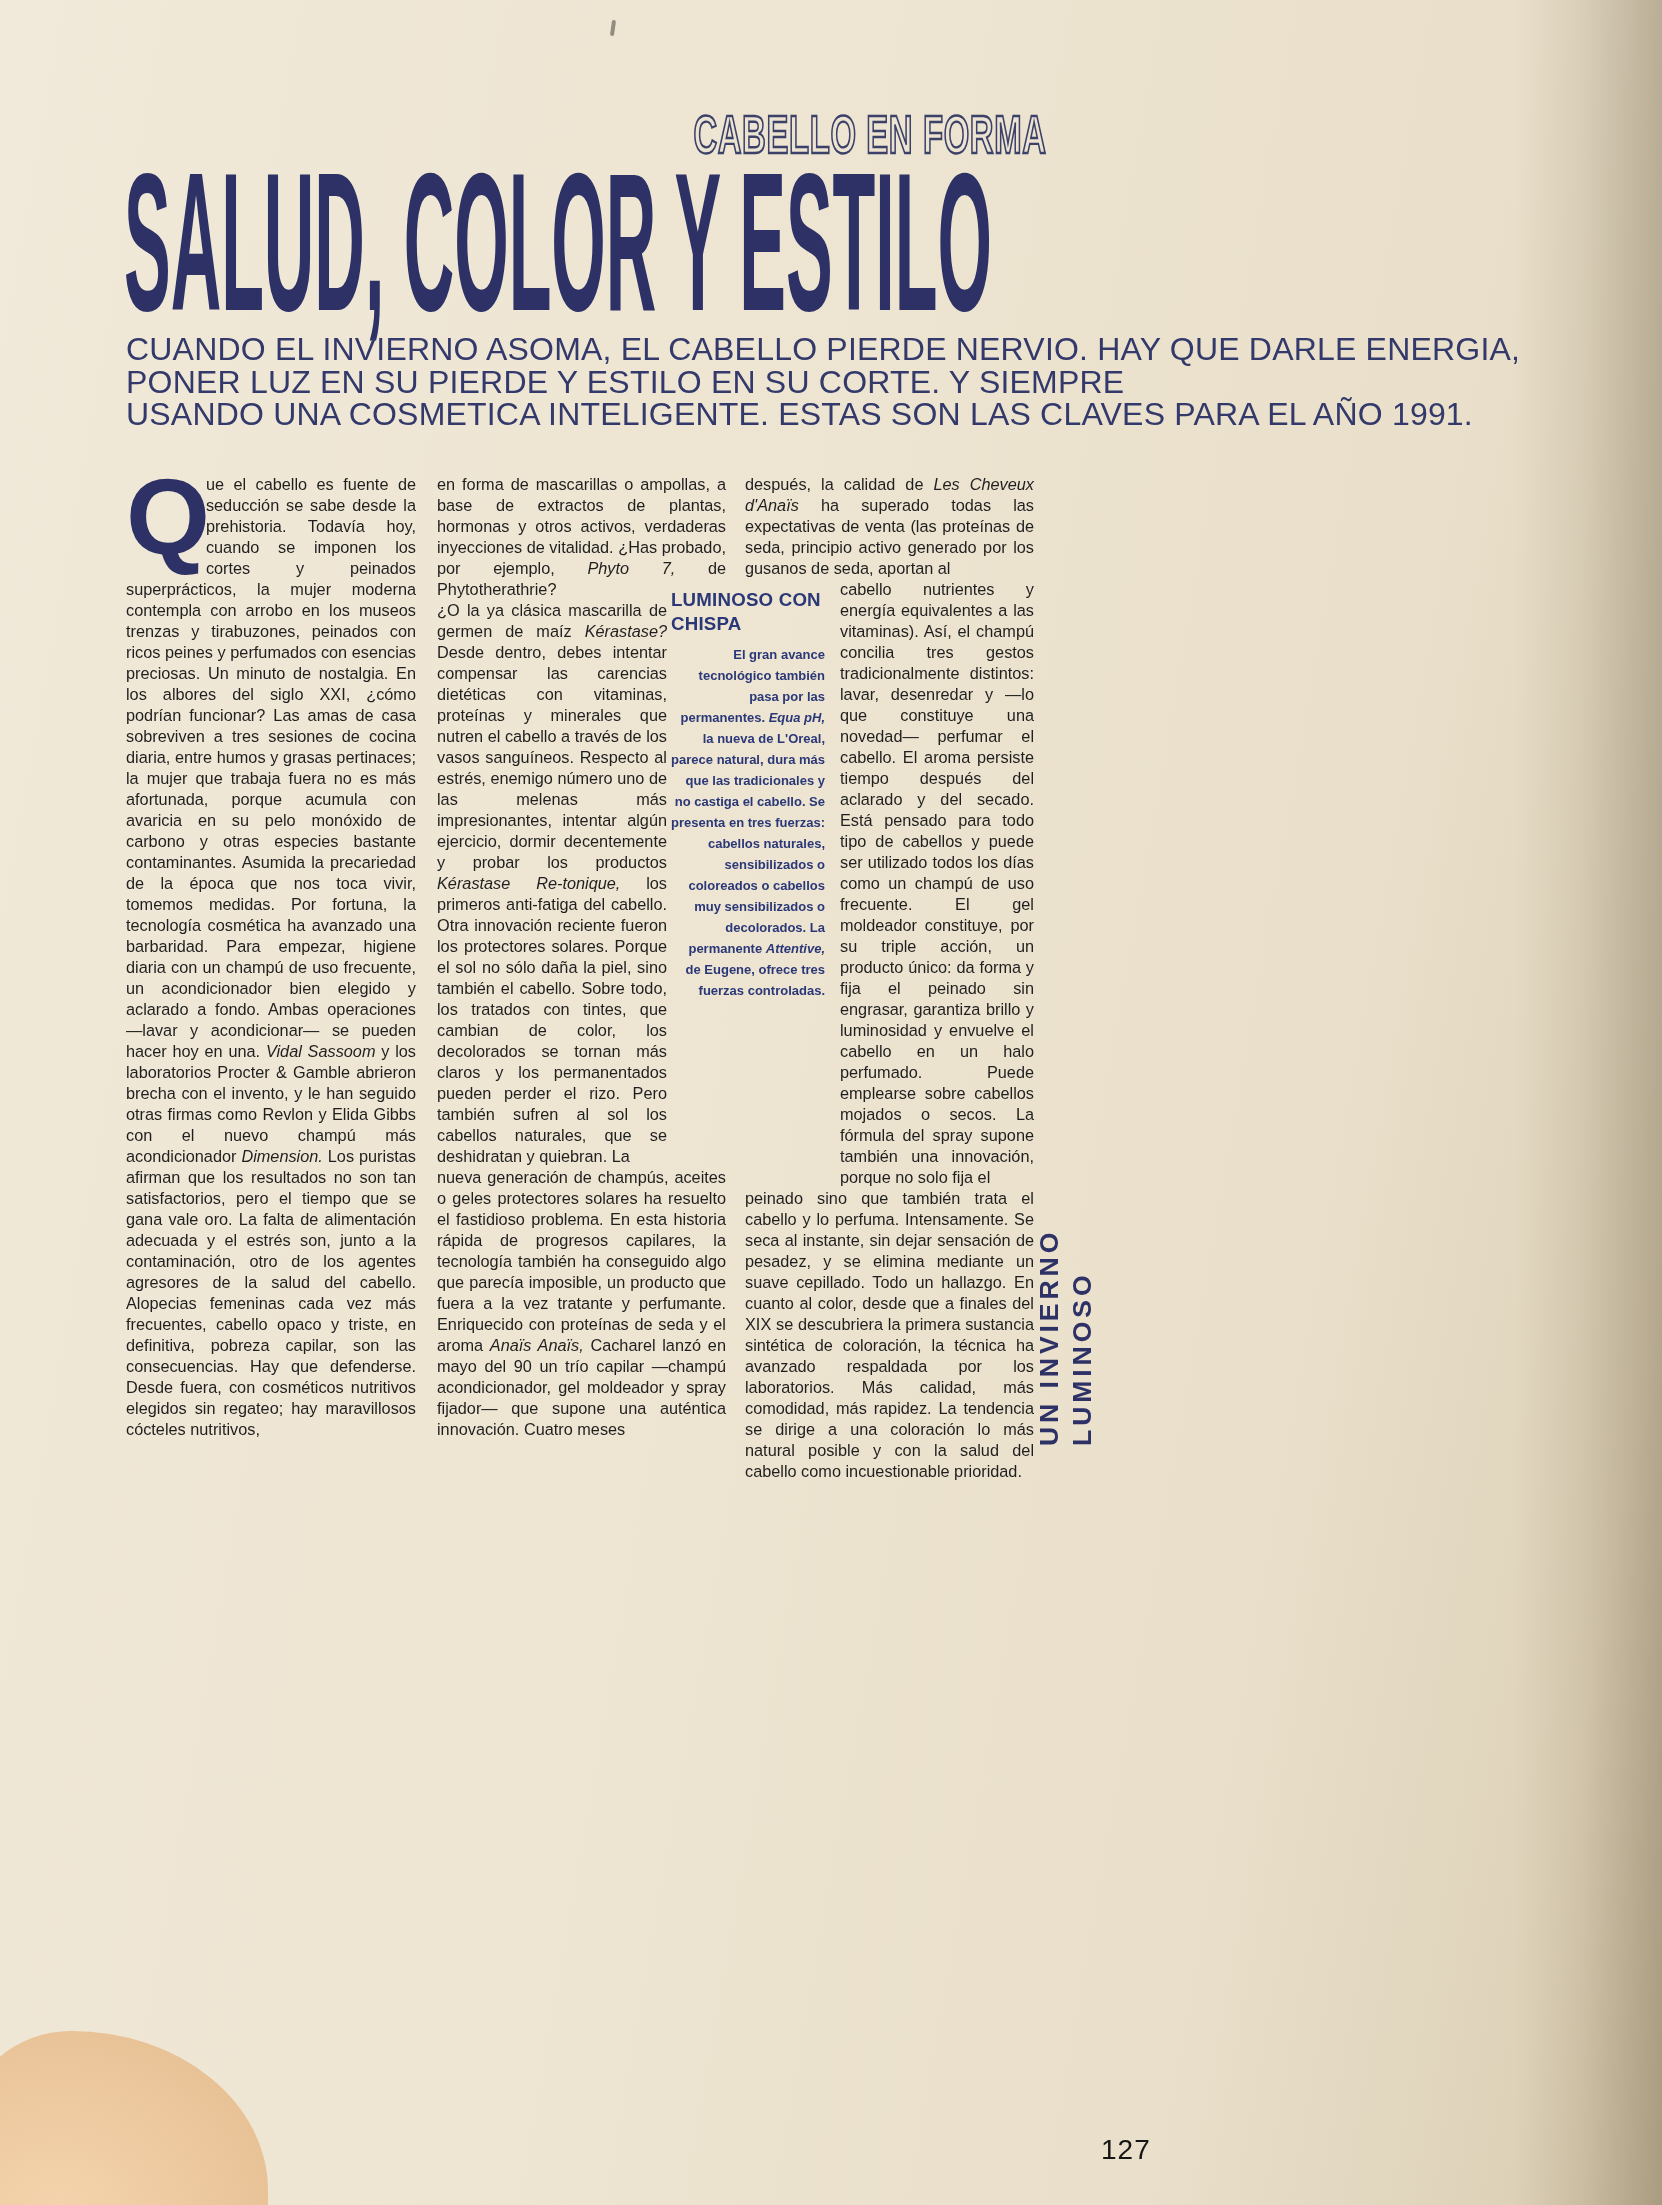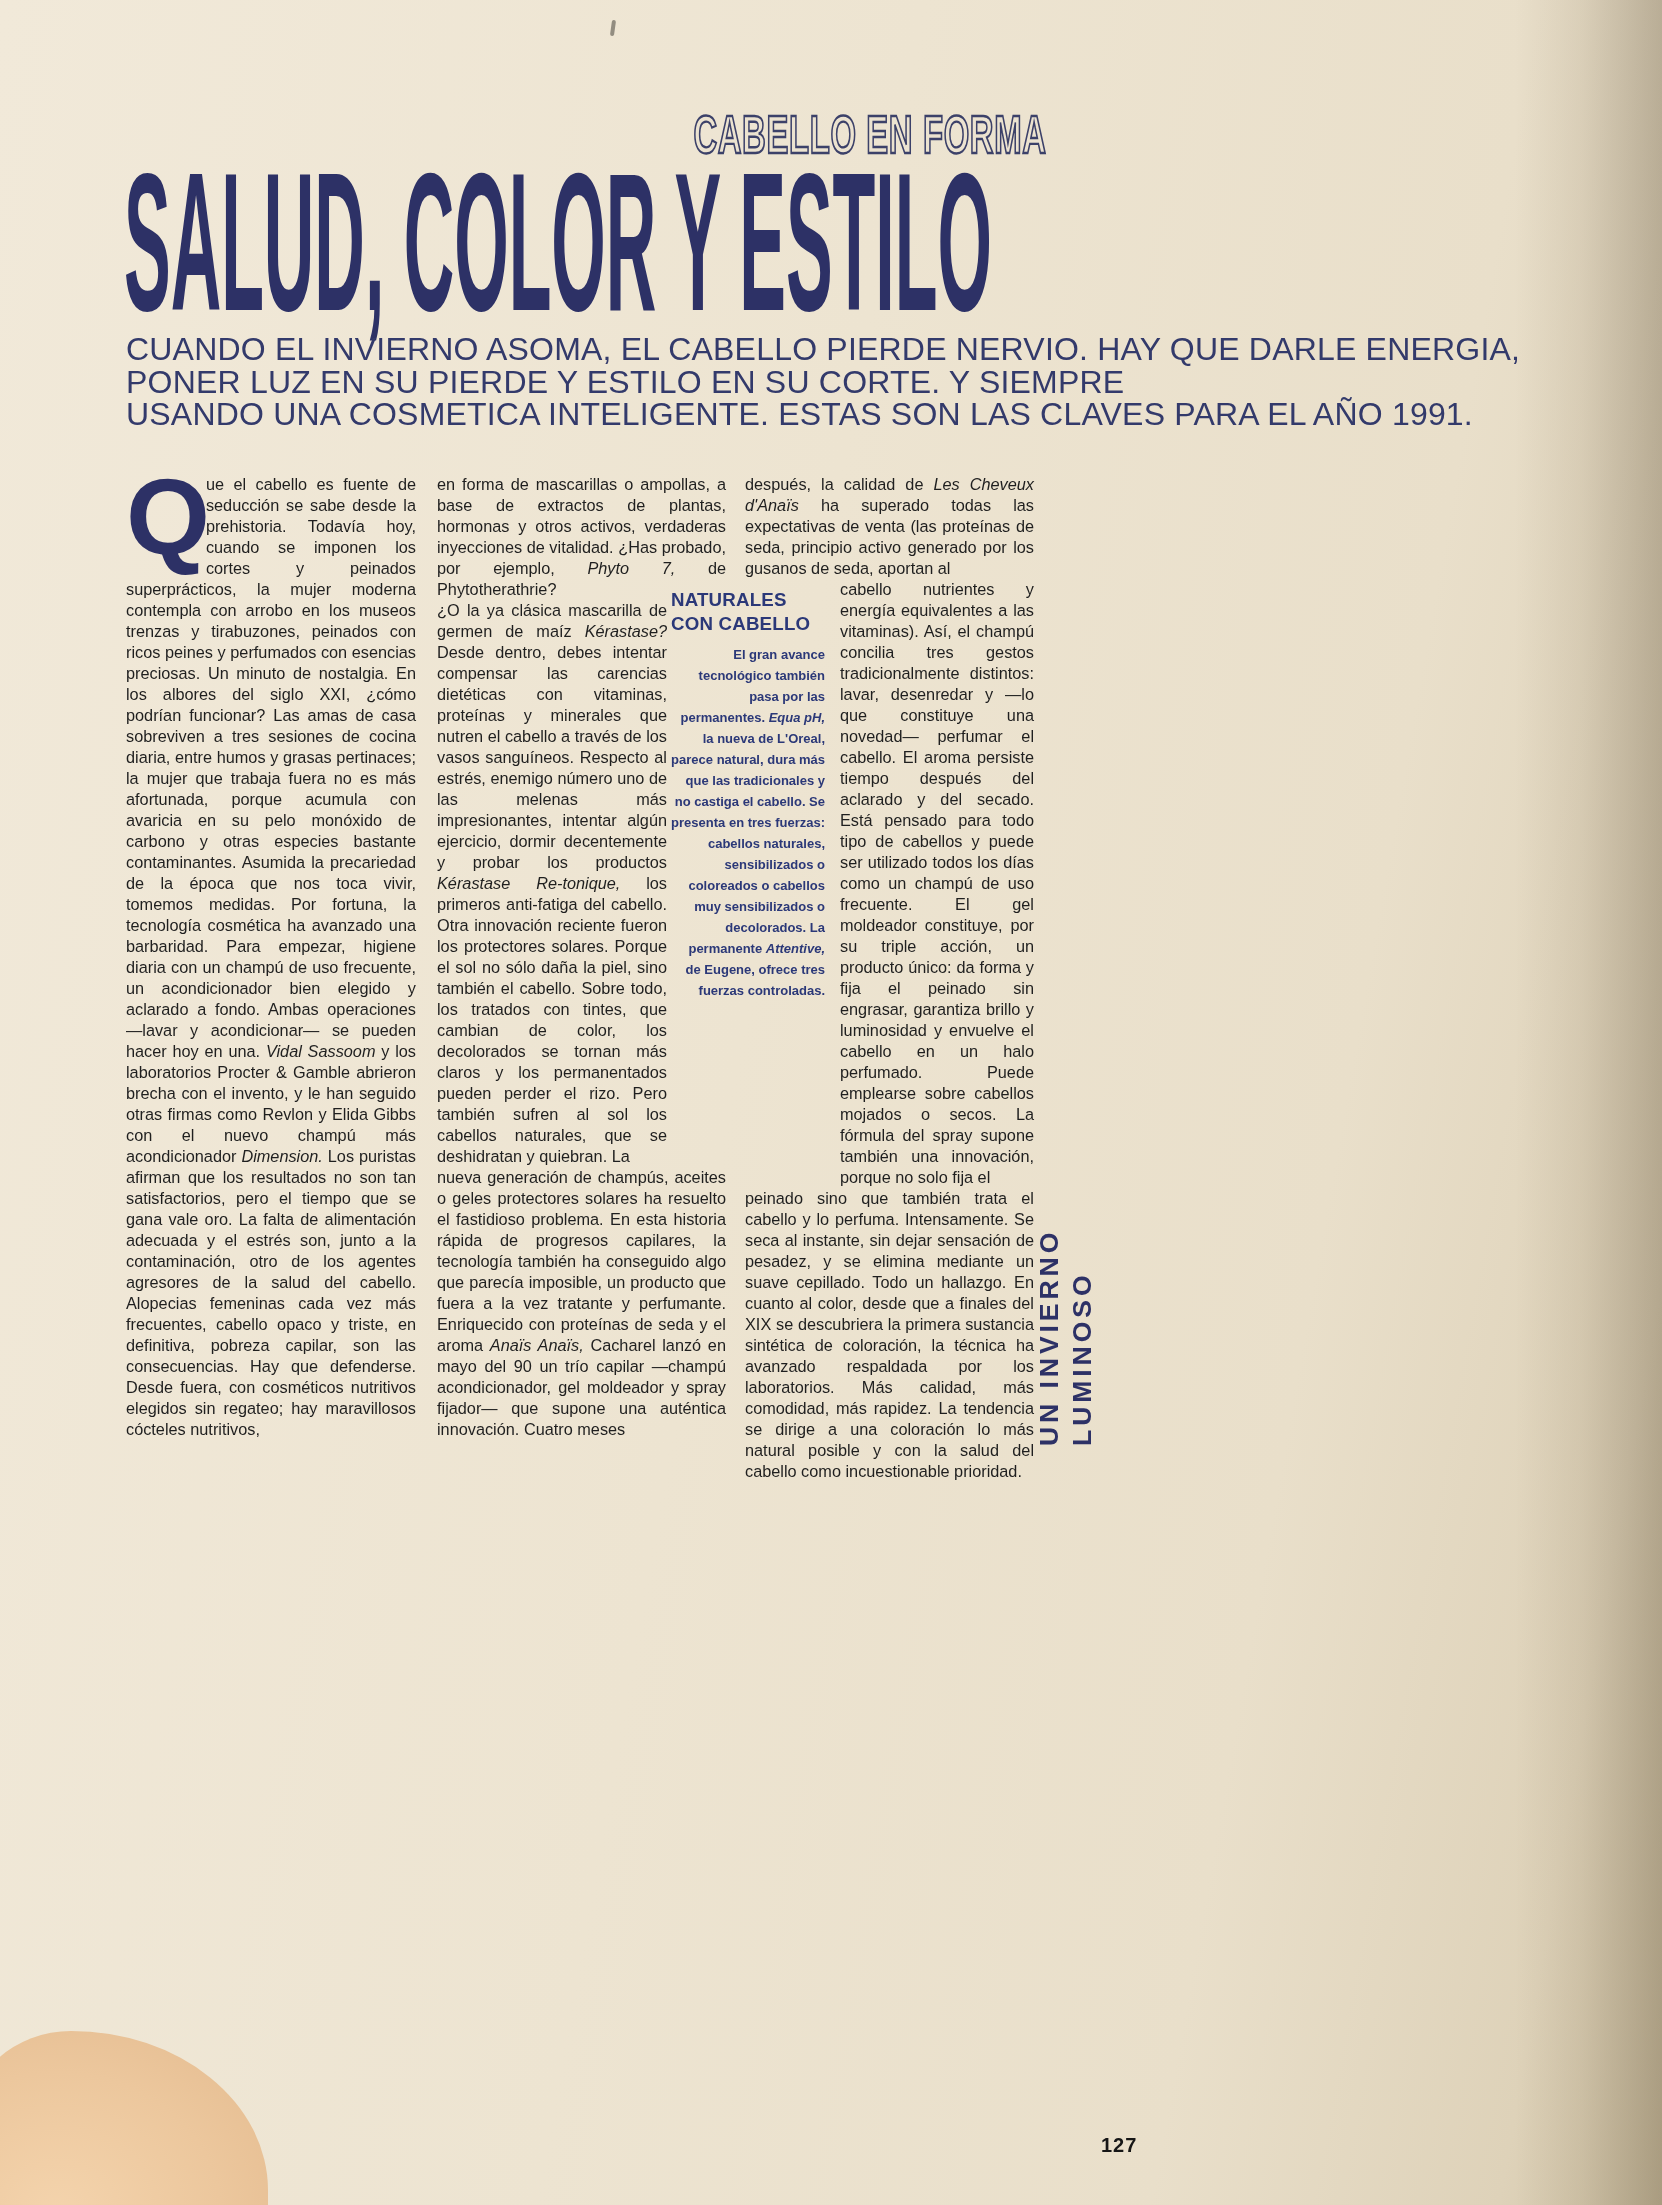--- a/index.html
+++ b/index.html
@@ -59,21 +59,21 @@
   .sidebar-body i { font-style:italic; }
 
   
   .vertical-strap {
     position:absolute; left:952px; top:1298px; width:229px; height:67px;
     transform:rotate(-90deg); transform-origin:50% 50%;
     color:#2d3166; font-weight:bold; font-size:26.6px; letter-spacing:3.9px; line-height:33px;
     white-space:nowrap;
   }
 
-  .page-number { position:absolute; left:1101px; top:2134px; font-weight:bold; font-size:20px; letter-spacing:1px; color:#161616;text-align:center; }
+  .page-number { position:absolute; left:1101px; top:2134px; font-weight:normal; font-size:28px; letter-spacing:1px; color:#161616;text-align:center; }
 
   
   .corner-photo {
     position:absolute; left:-33px; top:2031px; width:301px; height:207px;
     background:radial-gradient(ellipse at 30% 90%, #f4d4ad 0%, #ecc79d 55%, #e3ba8e 100%);
     border-radius:45% 85% 0 0 / 60% 100% 0 0;
   }
   .scan-shadow {
     position:absolute; top:0; right:0; width:148px; height:100%; pointer-events:none;
     background:linear-gradient(to right, rgba(96,78,48,0) 0%, rgba(96,78,48,0.10) 45%, rgba(70,55,30,0.28) 100%);
@@ -112,21 +112,21 @@
     <div class="seg body-text">nueva generación de champús, aceites o geles protectores solares ha resuelto el fastidioso problema. En esta historia rápida de progresos capilares, la tecnología también ha conseguido algo que parecía imposible, un producto que fuera a la vez tratante y perfumante. Enriquecido con proteínas de seda y el aroma <i>Anaïs Anaïs,</i> Cacharel lanzó en mayo del 90 un trío capilar —champú acondicionador, gel moldeador y spray fijador— que supone una auténtica innovación. Cuatro meses</div>
   </div>
 
   <div class="col col3">
     <div class="seg body-text">después, la calidad de <i>Les Cheveux d'Anaïs</i> ha superado todas las expectativas de venta (las proteínas de seda, principio activo generado por los gusanos de seda, aportan al</div>
     <div class="seg body-text narrow3">cabello nutrientes y energía equivalentes a las vitaminas). Así, el champú concilia tres gestos tradicionalmente distintos: lavar, desenredar y —lo que constituye una novedad— perfumar el cabello. El aroma persiste tiempo después del aclarado y del secado. Está pensado para todo tipo de cabellos y puede ser utilizado todos los días como un champú de uso frecuente. El gel moldeador constituye, por su triple acción, un producto único: da forma y fija el peinado sin engrasar, garantiza brillo y luminosidad y envuelve el cabello en un halo perfumado. Puede emplearse sobre cabellos mojados o secos. La fórmula del spray supone también una innovación, porque no solo fija el</div>
     <div class="seg body-text">peinado sino que también trata el cabello y lo perfuma. Intensamente. Se seca al instante, sin dejar sensación de pesadez, y se elimina mediante un suave cepillado. Todo un hallazgo. En cuanto al color, desde que a finales del XIX se descubriera la primera sustancia sintética de coloración, la técnica ha avanzado respaldada por los laboratorios. Más calidad, más comodidad, más rapidez. La tendencia se dirige a una coloración lo más natural posible y con la salud del cabello como incuestionable prioridad.</div>
   </div>
 
   <aside class="sidebar">
-    <div class="sidebar-title">NATURALES CON CABELLO</div>
+    <div class="sidebar-title">LUMINOSO CON CHISPA</div>
     <div class="sidebar-body">El gran avance tecnológico también pasa por las permanentes. <i>Equa pH,</i> la nueva de L'Oreal, parece natural, dura más que las tradicionales y no castiga el cabello. Se presenta en tres fuerzas: cabellos naturales, sensibilizados o coloreados o cabellos muy sensibilizados o decolorados. La permanente <i>Attentive,</i> de Eugene, ofrece tres fuerzas controladas.</div>
   </aside>
 
   <div class="vertical-strap">
     <div>UN INVIERNO</div>
     <div>LUMINOSO</div>
   </div>
 
   <div class="page-number">127</div>
 

